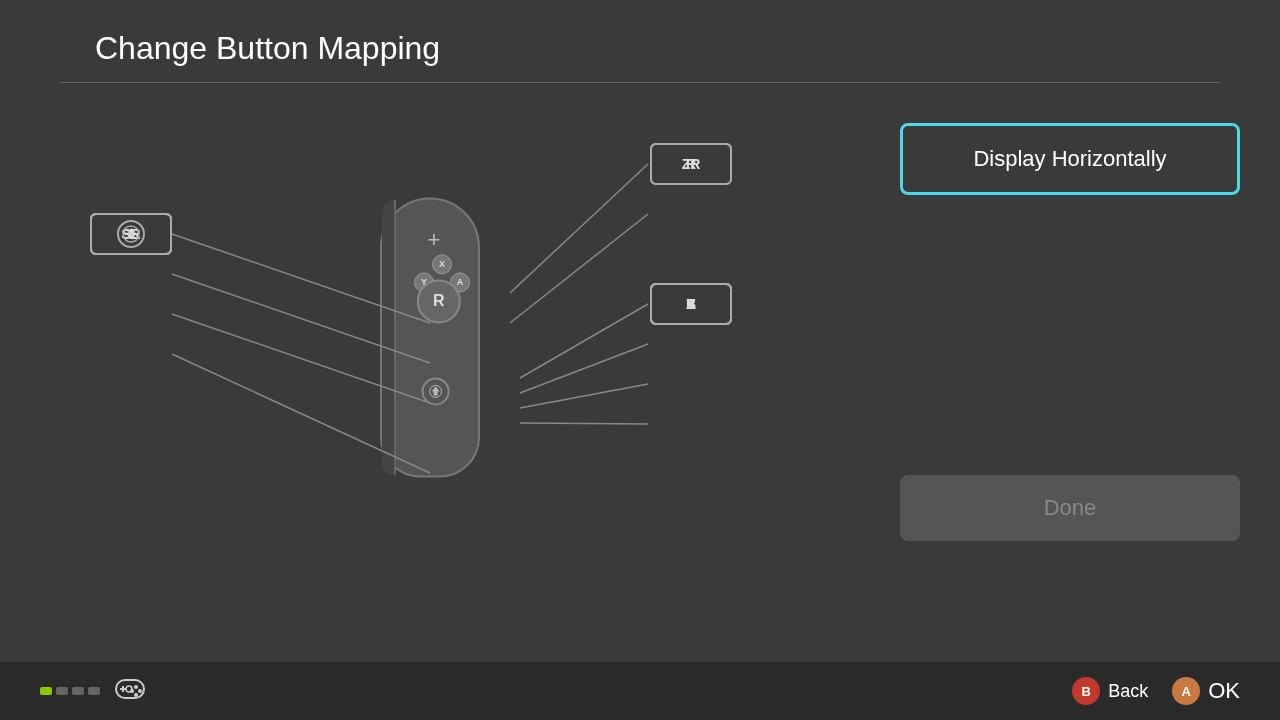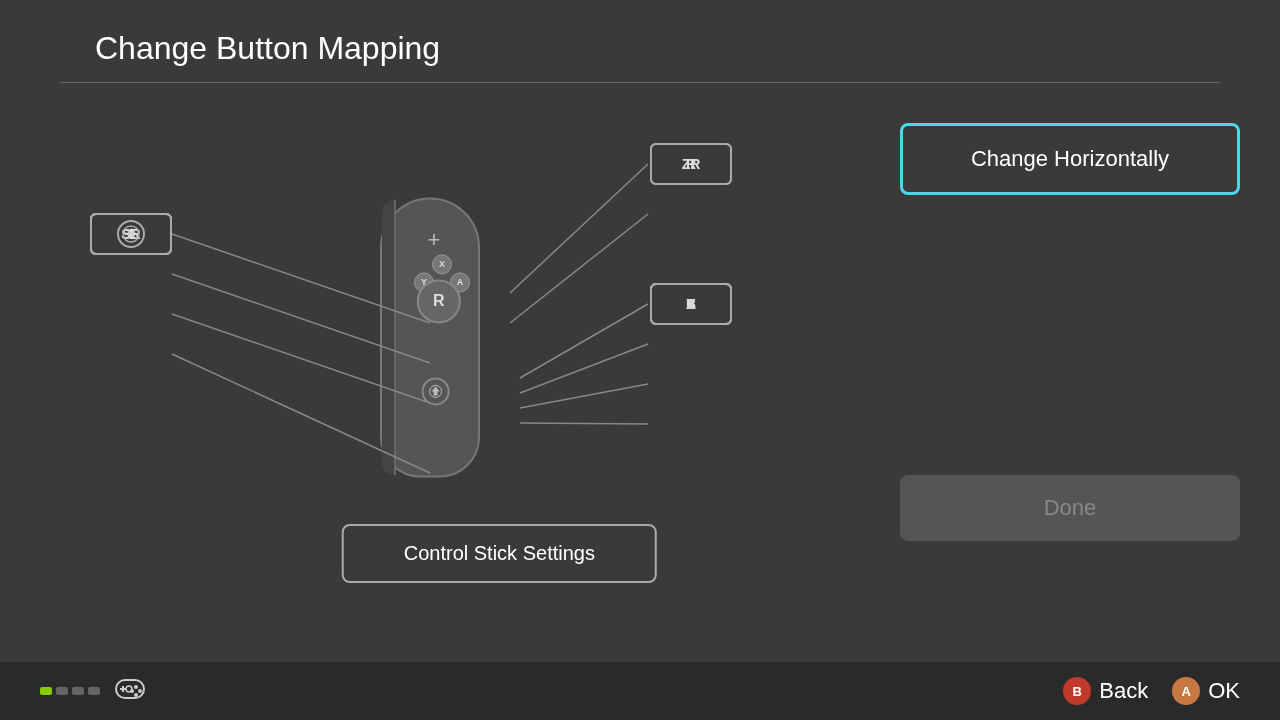--- a/index.html
+++ b/index.html
@@ -351,28 +351,25 @@
 
       <line x1="648" y1="81" x2="510" y2="210" stroke="#888" stroke-width="1.5"></line>
       <line x1="648" y1="131" x2="510" y2="240" stroke="#888" stroke-width="1.5"></line>
 
       <line x1="648" y1="221" x2="520" y2="295" stroke="#888" stroke-width="1.5"></line>
       <line x1="648" y1="261" x2="520" y2="310" stroke="#888" stroke-width="1.5"></line>
       <line x1="648" y1="301" x2="520" y2="325" stroke="#888" stroke-width="1.5"></line>
       <line x1="648" y1="341" x2="520" y2="340" stroke="#888" stroke-width="1.5"></line>
     </svg>
 
-    <button class="control-stick-btn" style="bottom: 20px; position: absolute; left: 50%; transform: translateX(-28%);">
-      <span>Control Stick Settings</span>
-    </button>
   </div>
 
   <div class="right-panel" style="position: absolute; right: 40px; top: 20px;">
     <button class="display-horizontally-btn">
-      <span>Change Horizontally</span>
+      <span>Display Horizontally</span>
     </button>
     <button class="done-btn" style="margin-top: 260px;">
       <span>Done</span>
     </button>
   </div>
 
 </div>
 
 <div class="footer">
   <div class="footer-left">
@@ -395,21 +392,21 @@
         <circle cx="26" cy="17" r="0" fill="#ccc"></circle>
       </svg>
     </div>
   </div>
 
   <div class="footer-right">
     <div class="footer-btn">
       <div class="circle-btn b-circle">
         <span>B</span>
       </div>
-      <span style="font-size: 22px;">Back</span>
+      <span style="font-size: 18px;">Back</span>
     </div>
     <div class="footer-btn">
       <div class="circle-btn a-circle">
         <span>A</span>
       </div>
       <span style="font-size: 22px;">OK</span>
     </div>
   </div>
 </div>
 

